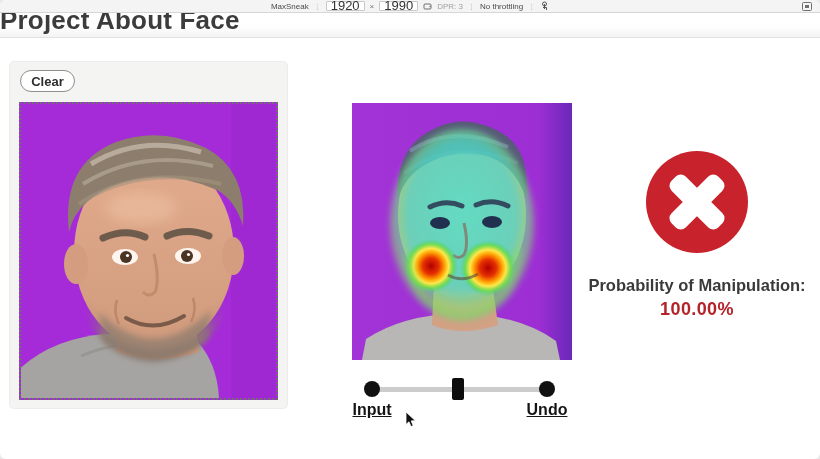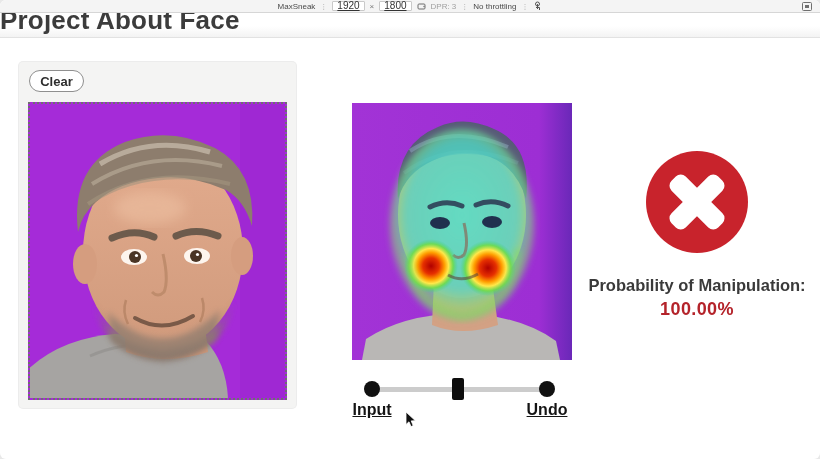--- a/index.html
+++ b/index.html
@@ -14,40 +14,40 @@
     background:#f4f4f4; border-bottom:1px solid #d6d6d6;
   }
   .devbar-inner {
     position:absolute; left:0; right:0; top:0; height:12px;
     display:flex; align-items:center; justify-content:center; gap:5px;
     font-size:8px; color:#4a4a4a;
   }
   .dev-menu-dots { color:#9a9a9a; font-size:7px; line-height:1; }
   .dim-box {
     background:#fff; border:1px solid #c9c9c9; border-radius:1px;
-    height:10px; line-height:8px; padding:0 4px; font-size:10px; color:#333;
-    display:flex; align-items:center;text-decoration:underline;
+    height:10px; line-height:8px; padding:0 4px; font-size:13px; color:#333;
+    display:flex; align-items:center;
   }
   .dev-dim-x { color:#777; font-size:8px; }
   .dev-dpr { color:#a0a0a0; }
   .dev-icon { display:flex; align-items:center; }
   .screencast-btn { position:absolute; right:8px; top:2px; }
   
   .page-header {
     position:absolute; top:13px; left:0; width:820px; height:25px;
     overflow:hidden; border-bottom:1px solid #e2e2e2;
     background:linear-gradient(#ffffff 55%, #f3f3f3);
   }
   .page-title {
     font-size:26px; line-height:26px; font-weight:bold; color:#3c3c3c;
     margin-top:-6px; letter-spacing:.2px;
   }
   
   .left-panel {
-    position:absolute; left:19px; top:62px; width:277px; height:346px;
+    position:absolute; left:10px; top:62px; width:277px; height:346px;
     background:#f4f4f3; border-radius:4px; box-shadow:0 0 0 1px #ececec;
   }
   .clear-btn {
     position:absolute; left:10px; top:8px; width:55px; height:22px;
     background:#fff; border:1px solid #8f8f8f; border-radius:11px;
     font-size:13px; font-weight:bold; color:#2e2e2e; cursor:pointer;
     display:flex; align-items:center; justify-content:center;
     font-family:"Liberation Sans", sans-serif;
   }
   .dropzone {
@@ -115,21 +115,21 @@
 <body>
 
 <div id="screen">
 
   <div class="devbar">
     <div class="devbar-inner">
       <span>MaxSneak</span>
       <span class="dev-menu-dots">⋮</span>
       <span class="dim-box">1920</span>
       <span class="dev-dim-x">×</span>
-      <span class="dim-box">1800</span>
+      <span class="dim-box">1990</span>
       <span class="dev-icon">
         <svg width="9" height="9" viewBox="0 0 9 9">
             <rect x="1" y="2" width="7" height="5" rx="1" fill="none" stroke="#6f6f6f" stroke-width="1"></rect>
             <circle cx="7" cy="4.5" r="0.7" fill="#6f6f6f"></circle>
           </svg>
       </span>
       <span class="dev-dpr">DPR: 3</span>
       <span class="dev-menu-dots">⋮</span>
       <span>No throttling</span>
       <span class="dev-menu-dots">⋮</span>

